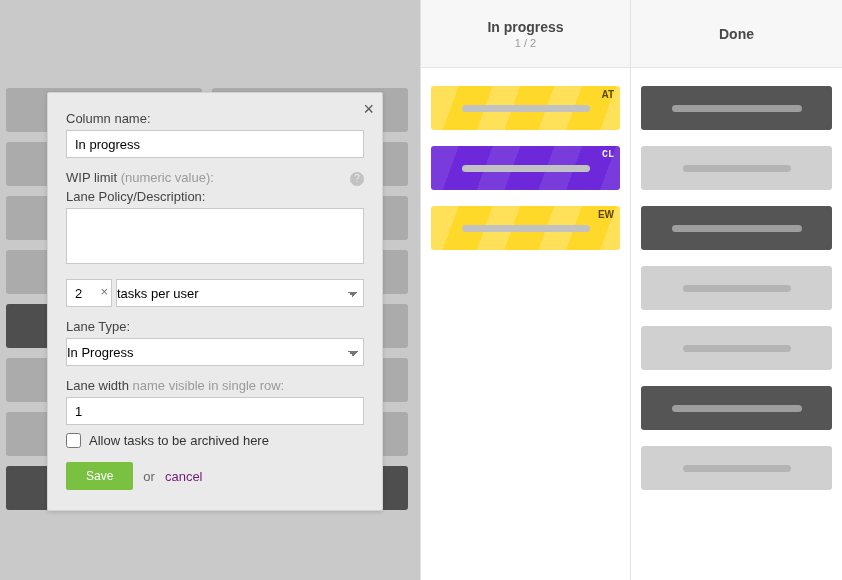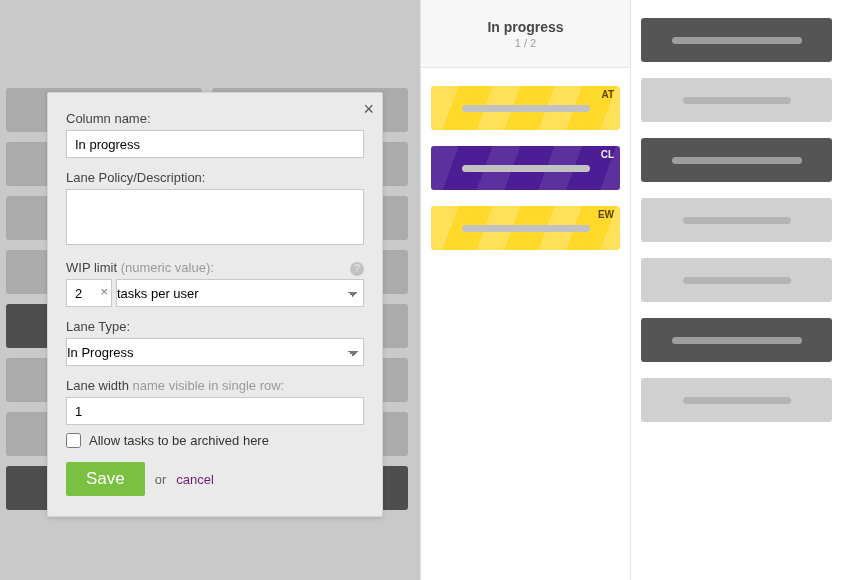--- a/index.html
+++ b/index.html
@@ -25,41 +25,41 @@
   .select { width:100%; height:28px; padding:3px 24px 3px 0; border:1px solid #c9c9c9; background:#fff; font-size:13px; appearance:none; background-image:linear-gradient(45deg, transparent 50%, #777 50%), linear-gradient(135deg, #777 50%, transparent 50%); background-position: right 10px top 12px, right 5px top 12px; background-size:5px 5px,5px 5px; background-repeat:no-repeat;}
   .wip-row { display:flex; gap:4px; align-items:stretch; }
   .wip-num-wrap { position:relative; width:46px; }
   .wip-num { width:100%; height:28px; padding:4px 18px 4px 8px; border:1px solid #c9c9c9; background:#fff; font-size:13px; }
   .wip-clear { position:absolute; right:4px; top:5px; color:#777; font-size:13px; cursor:pointer;}
   .wip-select { flex:1; }
   .help-badge { display:inline-block; width:14px; height:14px; border-radius:50%; background:#c2c2c2; color:#eaeaea; text-align:center; font-size:10px; line-height:14px; cursor:default;}
   .cb-row { display:flex; align-items:center; gap:8px; margin:8px 0 14px 0;}
   .cb { width:15px; height:15px; }
   .actions { display:flex; align-items:center; gap:10px;}
-  .btn-save { background:#7ac142; border:none; color:#fff; font-size:17px; padding:7px 20px; border-radius:2px; cursor:pointer;}
+  .btn-save { background:#7ac142; border:none; color:#fff; font-size:12px; padding:7px 20px; border-radius:2px; cursor:pointer;}
   .or-text { font-size:13px; color:#666;}
   .cancel-link { font-size:13px; color:#701a75; text-decoration:none; cursor:pointer;}
   .wip-help-row { position:relative; }
 
   
   .board-col { display:flex; flex-direction:column; border-left:1px solid #e1e1e1; }
   .col-inprog { flex:0 0 210px; }
   .col-done   { flex:0 0 212px; }
   .col-header { height:68px; display:flex; flex-direction:column; align-items:center; justify-content:center; border-bottom:1px solid #e5e5e5; background:#f7f7f7; }
   .col-title { font-weight:700; color:#484848; font-size:14px; }
   .col-sub { font-size:11px; color:#9a9a9a; margin-top:2px;}
   .col-body { padding:18px 10px; display:flex; flex-direction:column; gap:16px; }
 
   .card { position:relative; height:44px; border-radius:3px; display:flex; align-items:center; justify-content:center; }
   .card-line { height:7px; border-radius:4px; width:60%; }
 
   .card.yellow { background:#ffd92a; overflow:hidden; }
   .card.yellow::before { content:""; position:absolute; inset:0; background:repeating-linear-gradient(110deg, rgba(255,255,255,0.22) 0 26px, rgba(255,255,255,0) 26px 58px); }
   .card.yellow .card-line { background:#c2c2c2; position:relative; z-index:1; width:128px;}
-  .card.greycard { background:#4c1d95; overflow:hidden; }
+  .card.greycard { background:#6d28d9; overflow:hidden;font-family:Liberation Mono, monospace; }
   .card.greycard::before { content:""; position:absolute; inset:0; background:repeating-linear-gradient(110deg, rgba(255,255,255,0.09) 0 26px, rgba(255,255,255,0) 26px 58px); }
   .card.greycard .card-line { background:#c2c2c2; position:relative; z-index:1; width:128px;}
   .badge { position:absolute; top:3px; right:6px; font-size:10px; font-weight:600; color:#5a4400; z-index:2;}
   .card.greycard .badge { color:#eee; }
 
   .card.darkfill { background:#555; }
   .card.darkfill .card-line { background:#9e9e9e; width:130px;}
   .card.lightfill { background:#d0d0d0; }
   .card.lightfill .card-line { background:#b4b4b4; width:108px;}
 </style>
@@ -92,30 +92,30 @@
     </div>
 
     <div class="modal">
       <span class="close-x">×</span>
 
       <div class="form-group">
         <label class="label">Column name:</label>
         <input class="text-input" value="In progress" style="">
       </div>
 
-      <div class="form-group">
-        <label class="label">Lane Policy/Description:</label>
-        <textarea class="textarea" style=""></textarea>
-      </div>
-
       <div class="form-group wip-help-row" style="margin-bottom:4px;">
         <label class="label">
           <span>WIP limit </span><span class="hint">(numeric value):</span>
         </label>
         <span class="help-badge" style="position:absolute; right:0; top:2px;">?</span>
+      </div>
+
+      <div class="form-group">
+        <label class="label">Lane Policy/Description:</label>
+        <textarea class="textarea" style=""></textarea>
       </div>
       <div class="form-group">
         <div class="wip-row">
           <div class="wip-num-wrap">
             <input class="wip-num" value="2" style="">
             <span class="wip-clear">×</span>
           </div>
           <select class="select wip-select">
             <option>tasks per user</option>
           </select>
@@ -164,20 +164,23 @@
           <div class="card-line"></div>
         </div>
         <div class="card yellow">
           <span class="badge">EW</span>
           <div class="card-line"></div>
         </div>
       </div>
   </div>
 
   <div class="board-col col-done">
+    <div class="col-header" style="justify-content:center;">
+      <div class="col-title">Done</div>
+    </div>
     <div class="col-body" id="done-body">
         <div class="card darkfill">
           <div class="card-line"></div>
         </div>
         <div class="card lightfill">
           <div class="card-line"></div>
         </div>
         <div class="card darkfill">
           <div class="card-line"></div>
         </div>

